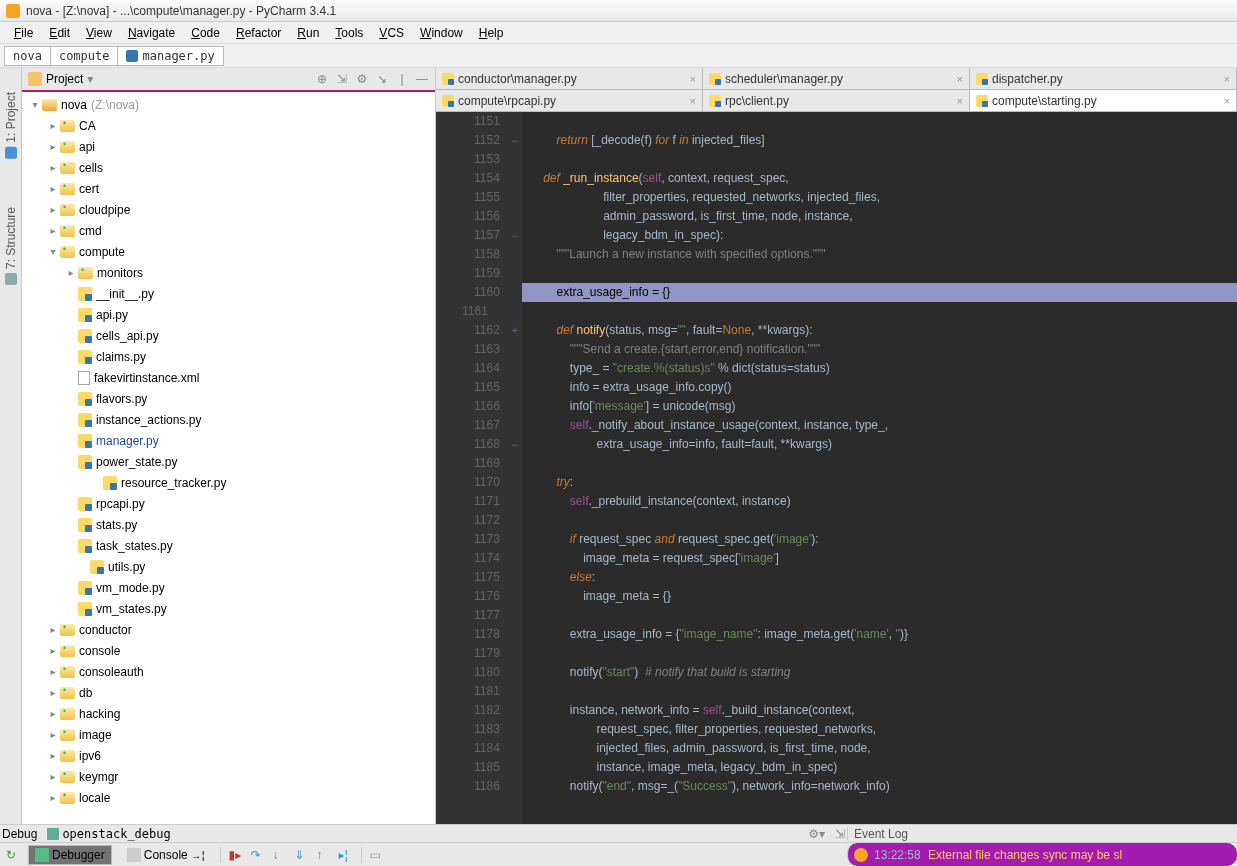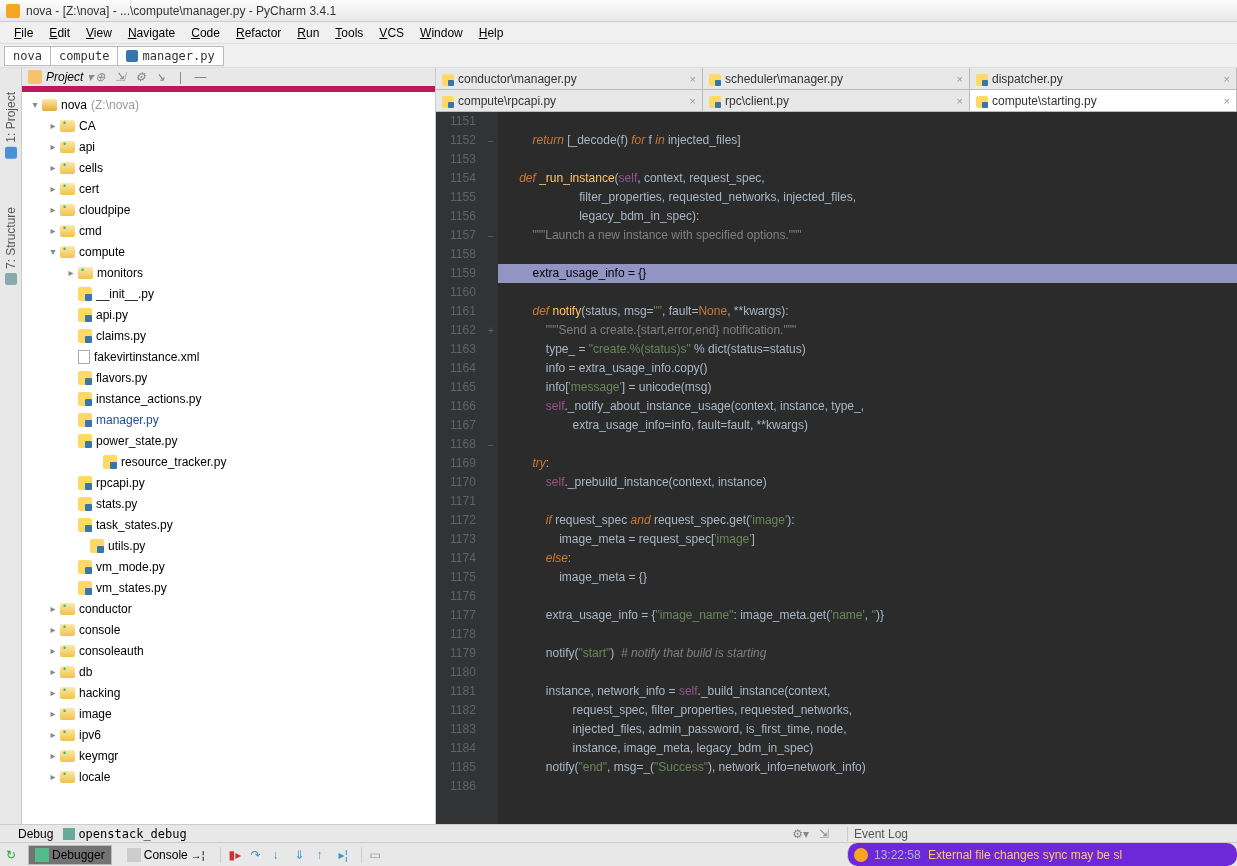--- a/index.html
+++ b/index.html
@@ -10,21 +10,21 @@
 .menubar span { padding:2px 6px; cursor:default; }
 .menubar span u { text-decoration:underline; }
 .crumbbar { height:24px; background:#f0f0f0; display:flex; align-items:center; padding:0 4px; border-bottom:1px solid #ddd; }
 .crumb { border:1px solid #bbb; background:#fff; padding:2px 8px; margin-right:-1px; position:relative; font-family:Consolas,monospace; color:#333; }
 .crumb.py::before { content:""; display:inline-block; width:12px; height:12px; background:#3776ab; margin-right:4px; vertical-align:middle; border-radius:2px; }
 .mainrow { flex:1; display:flex; min-height:0; }
 .leftgutter { width:22px; background:#e8e8e8; border-right:1px solid #ccc; display:flex; flex-direction:column; align-items:center; gap:40px; padding-top:20px; }
 .leftgutter .vtab { writing-mode:vertical-rl; transform:rotate(180deg); font-size:11px; padding:4px 2px; color:#555; display:flex; align-items:center; gap:4px; }
 .leftgutter .vico { width:12px; height:12px; background:#4a90d9; border-radius:2px; }
 .projectpane { width:414px; background:#fff; border-right:1px solid #ccc; display:flex; flex-direction:column; }
-.projheader { height:24px; background:#e8e8e8; border-bottom:6px solid #be185d; display:flex; align-items:center; padding:0 6px; justify-content:flex-start;font-style:italic; }
+.projheader { height:24px; background:#e8e8e8; border-bottom:2px solid #be185d; display:flex; align-items:center; padding:0 6px; justify-content:space-between; }
 .projheader .lbl { display:flex; align-items:center; gap:4px; }
 .projheader .lbl .pico { width:14px; height:14px; background:#f6c26b; border-radius:2px; }
 .projheader .tools { display:flex; gap:6px; color:#888; }
 .projheader .tools span { width:14px; height:14px; display:flex; align-items:center; justify-content:center; }
 .tree { flex:1; overflow:auto; padding:2px 0; font-size:12px; }
 .tree .row { display:flex; align-items:center; height:21px; padding-left:4px; white-space:nowrap; cursor:default; }
 .tree .tw { width:14px; text-align:center; color:#888; font-size:10px; }
 .tree .ico { width:16px; height:14px; margin-right:4px; display:inline-flex; align-items:center; justify-content:center; }
 .tree .ico.diro { background:linear-gradient(#fde9a8,#e8a93a); border-radius:2px; width:15px; height:12px; }
 .tree .ico.pkg { background:linear-gradient(#fde9a8,#f0c24a); border-radius:2px; width:15px; height:12px; position:relative; }
@@ -33,47 +33,47 @@
 .tree .ico.py::after{content:"";position:absolute;right:0;bottom:0;width:7px;height:7px;background:#3776ab;border-radius:1px;}
 .tree .ico.file { width:12px; height:14px; background:#fff; border:1px solid #aaa; }
 .tree .name { color:#000; }
 .tree .name.sel { color:#1a4b9b; font-weight:normal; }
 .tree .hint { color:#999; margin-left:4px; }
 .editorpane { flex:1; display:flex; flex-direction:column; background:#2b2b2b; min-width:0; }
 .tabrow { height:22px; background:#e4e4e4; display:flex; border-bottom:1px solid #bbb; }
 .tabrow.second { background:#a16207; }
 .etab { flex:1; display:flex; align-items:center; justify-content:space-between; padding:0 6px; border-right:1px solid #bbb; background:#e8e8e8; font-family:Consolas,monospace; font-size:12px; color:#333; position:relative; }
 .etab.active { background:#fff; }
-.etab .ti { display:flex; align-items:flex-end; gap:4px; }
+.etab .ti { display:flex; align-items:center; gap:4px; }
 .etab .pyi { width:12px;height:12px;background:#ffd966;border-radius:2px;position:relative; }
 .etab .pyi::after{content:"";position:absolute;right:0;bottom:0;width:6px;height:6px;background:#3776ab;border-radius:1px;}
 .etab .x { color:#999; font-size:11px; }
 .codewrap { flex:1; display:flex; overflow:hidden; font-family:Consolas,"Courier New",monospace; font-size:13px; line-height:19px; }
 .gutter { background:#313335; color:#606366; text-align:right; padding:0 8px 0 14px; user-select:none; }
 .foldcol { width:14px; background:#313335; color:#606366; }
 .foldcol .fm { height:19px; text-align:center; font-size:10px; }
 .code { flex:1; background:#2b2b2b; color:#a9b7c6; overflow:hidden; }
 .code .line { height:19px; padding-left:8px; white-space:pre; }
 .code .line.hl { background:#9295c4; color:#000; }
 .kw { color:#cc7832; font-style:italic; }
 .kw2 { color:#cc7832; }
 .fn { color:#ffc66d; }
 .str { color:#6a8759; }
 .doc { color:#808080; }
 .cmt { color:#808080; font-style:italic; }
 .self { color:#94558d; }
 .pbar { height:18px; background:#e8e8e8; border-top:1px solid #ccc; display:flex; align-items:center; font-size:11px; }
-.pbar .lft { flex:1; display:flex; align-items:center; gap:10px; padding:0 18px; }
+.pbar .lft { flex:1; display:flex; align-items:center; gap:10px; padding:0 2px; }
 .pbar .rgt { width:390px; border-left:1px solid #ccc; padding:0 6px; color:#555; }
 .dbgbar { height:24px; background:#e8e8e8; border-top:1px solid #ccc; display:flex; }
 .dbgbar .lft { flex:1; display:flex; align-items:center; gap:8px; padding:0 6px; }
 .dbgbar .lft .btn { padding:2px 6px; border:1px solid transparent; display:flex; align-items:center; gap:3px; font-size:11px; }
 .dbgbar .lft .btn.act { border:1px solid #bbb; background:#737373; }
 .dbgbar .lft .sico { width:14px; height:14px; display:inline-block; }
-.dbgbar .rgt { width:390px; border-left:1px solid #ccc; display:flex; align-items:center; padding:0 6px; background:#6d28d9; color:#ffc66d; font-family:Consolas,monospace; font-size:12px; overflow:hidden; white-space:nowrap;border-radius:10px; }
+.dbgbar .rgt { width:390px; border-left:1px solid #ccc; display:flex; align-items:center; padding:0 6px; background:#a21caf; color:#ffc66d; font-family:Consolas,monospace; font-size:12px; overflow:hidden; white-space:nowrap;border-radius:10px; }
 .dbgbar .rgt .bulb{width:14px;height:14px;background:#f6a623;border-radius:50%;margin-right:6px;}
 </style>
 </head>
 <body>
 
 <div class="titlebar">
   <span class="ico"></span>
   <span>nova - [Z:\nova] - ...\compute\manager.py - PyCharm 3.4.1</span>
 </div>
 
@@ -179,20 +179,25 @@
           <span class="name">__init__.py</span>
         </div>
         <div class="row" style="padding-left: 42px;">
           <span class="tw"></span>
           <span class="ico py"></span>
           <span class="name">api.py</span>
         </div>
         <div class="row" style="padding-left: 42px;">
           <span class="tw"></span>
           <span class="ico py"></span>
+          <span class="name">cells_api.py</span>
+        </div>
+        <div class="row" style="padding-left: 42px;">
+          <span class="tw"></span>
+          <span class="ico py"></span>
           <span class="name">claims.py</span>
         </div>
         <div class="row" style="padding-left: 42px;">
           <span class="tw"></span>
           <span class="ico file"></span>
           <span class="name">fakevirtinstance.xml</span>
         </div>
         <div class="row" style="padding-left: 42px;">
           <span class="tw"></span>
           <span class="ico py"></span>
@@ -345,24 +350,24 @@
       </div>
     <div class="codewrap">
       <div class="gutter" id="gutter">
           <div style="height: 19px;">1151</div>
           <div style="height: 19px;">1152</div>
           <div style="height: 19px;">1153</div>
           <div style="height: 19px;">1154</div>
           <div style="height: 19px;">1155</div>
           <div style="height: 19px;">1156</div>
           <div style="height: 19px;">1157</div>
-          <div style="height: 19px;">1158</div>
+          <div style="height: 19px; margin-left: 24px;">1158</div>
           <div style="height: 19px;">1159</div>
           <div style="height: 19px;">1160</div>
-          <div style="height: 19px;">1161</div>
+          <div style="height: 19px; text-align: center;">1161</div>
           <div style="height: 19px;">1162</div>
           <div style="height: 19px;">1163</div>
           <div style="height: 19px;">1164</div>
           <div style="height: 19px;">1165</div>
           <div style="height: 19px;">1166</div>
           <div style="height: 19px;">1167</div>
           <div style="height: 19px;">1168</div>
           <div style="height: 19px;">1169</div>
           <div style="height: 19px;">1170</div>
           <div style="height: 19px;">1171</div>
@@ -419,20 +424,21 @@
           <div class="fm"></div>
           <div class="fm"></div>
           <div class="fm"></div>
         </div>
       <div class="code" id="code">
           <div class="line">&nbsp;</div>
           <div class="line">        <span class="kw">return</span> [_decode(f) <span class="kw">for</span> f <span class="kw">in</span> injected_files]</div>
           <div class="line">&nbsp;</div>
           <div class="line">    <span class="kw">def</span> <span class="fn">_run_instance</span>(<span class="self">self</span>, context, request_spec,</div>
           <div class="line">                      filter_properties, requested_networks, injected_files,</div>
+          <div class="line">                      admin_password, is_first_time, node, instance,</div>
           <div class="line">                      legacy_bdm_in_spec):</div>
           <div class="line">        <span class="doc">"""Launch a new instance with specified options."""</span></div>
           <div class="line">&nbsp;</div>
           <div class="line hl">        extra_usage_info = {}</div>
           <div class="line">&nbsp;</div>
           <div class="line">        <span class="kw">def</span> <span class="fn">notify</span>(status, msg=<span class="str">""</span>, fault=<span class="kw2">None</span>, **kwargs):</div>
           <div class="line">            <span class="doc">"""Send a create.{start,error,end} notification."""</span></div>
           <div class="line">            type_ = <span class="str">"create.%(status)s"</span> % dict(status=status)</div>
           <div class="line">            info = extra_usage_info.copy()</div>
           <div class="line">            info[<span class="str">'message'</span>] = unicode(msg)</div>

